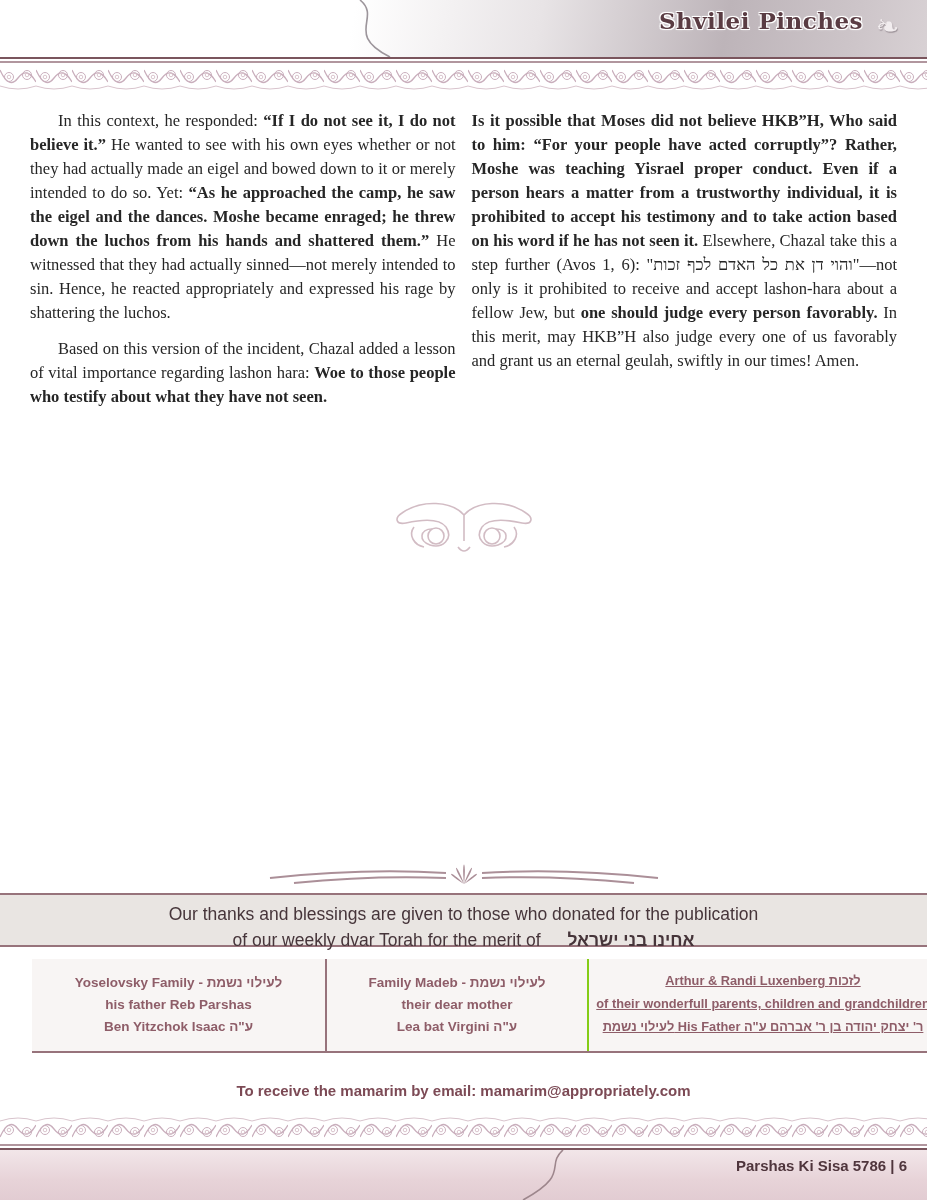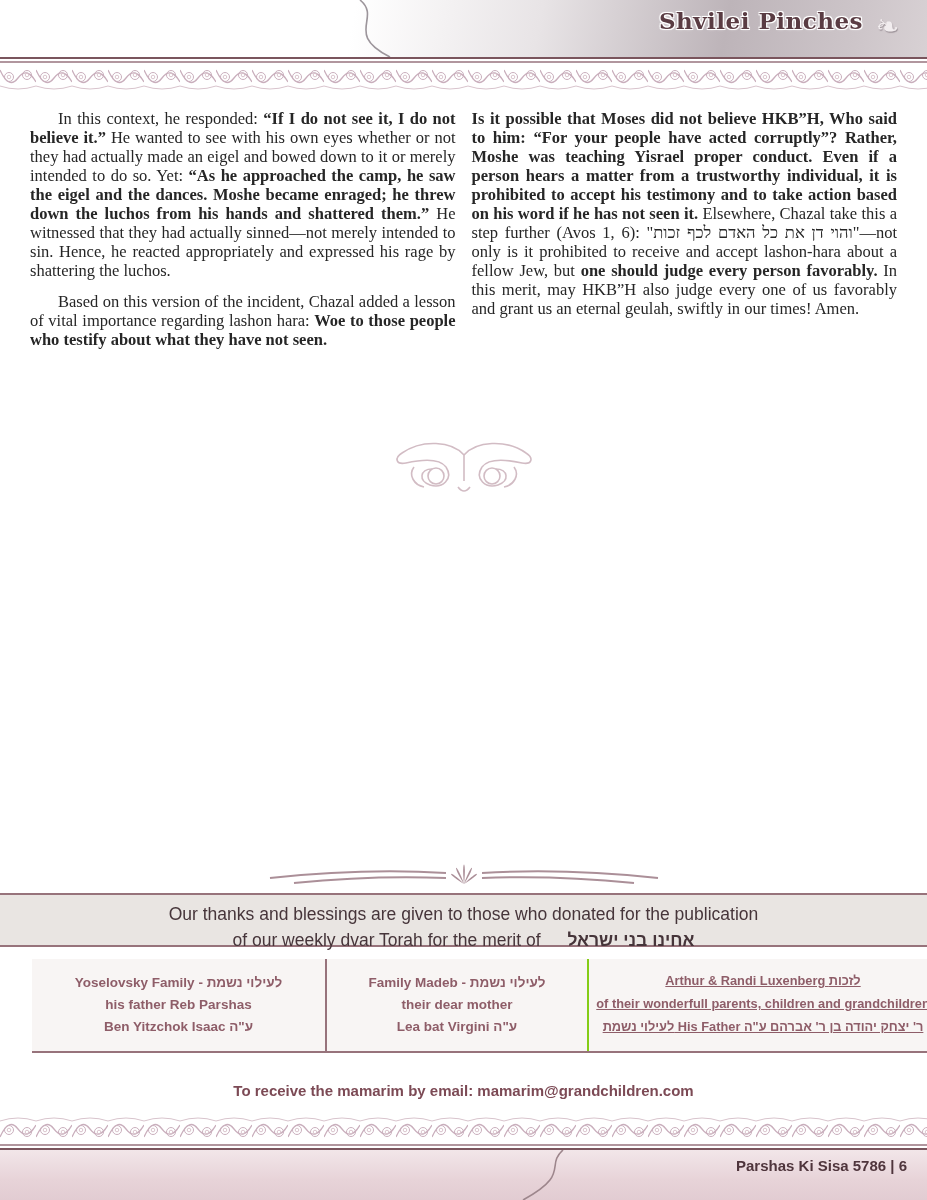--- a/index.html
+++ b/index.html
@@ -24,21 +24,21 @@
     position:absolute;top:10px;right:28px;font-size:28px;color:#f2edef;
     text-shadow:1px 1px 1px #9a9096;transform:rotate(10deg);
   }
   .masthead-curve{position:absolute;left:338px;top:0;}
   .rule-top{height:2px;border-top:2px solid #7a555d;border-bottom:2px solid #b1969e;background:#fff;}
   .lace{display:block;width:927px;height:28px;background:#fff;}
   .lace-flip{transform:scaleY(-1);}
   
   .article{
     display:flex;gap:16px;padding:18px 30px 0 30px;
-    color:#262626;font-size:16.5px;line-height:19px;text-align:justify;
+    color:#262626;font-size:16.5px;line-height:24px;text-align:justify;
   }
   .col{width:426px;}
   .col p{margin:0 0 12px 0;text-indent:28px;}
   .col p.noindent{text-indent:0;}
   b{font-weight:bold;}
   .heb{direction:rtl;unicode-bidi:isolate;}
   
   .wing-wrap{display:flex;justify-content:center;margin-top:78px;}
   
   .divider-wrap{position:absolute;top:856px;left:0;width:927px;display:flex;justify-content:center;}
@@ -170,21 +170,21 @@
       <div>their dear mother</div>
       <div>Lea bat Virgini ע"ה</div>
     </div>
     <div class="ded-col ded-col-3">
       <div>Arthur &amp; Randi Luxenberg לזכות</div>
       <div>of their wonderfull parents, children and grandchildren</div>
       <div>לעילוי נשמת His Father ר' יצחק יהודה בן ר' אברהם ע"ה</div>
     </div>
   </div>
 
-  <div class="email-line">To receive the mamarim by email: mamarim@grandchildren.com</div>
+  <div class="email-line">To receive the mamarim by email: mamarim@appropriately.com</div>
 
   <svg class="lace lace-flip lace-bottom" width="927" height="28" viewBox="0 0 927 28">
     <rect x="0" y="0" width="927" height="28" fill="url(#lacep)"></rect>
   </svg>
 
   <div class="rule-bottom"></div>
 
   <div class="page-footer">
     <svg class="footer-curve" width="80" height="50" viewBox="0 0 80 50">
       <path d="M58,0 C40,16 66,24 18,50" fill="none" stroke="#9d868c" stroke-width="1.6"></path>

